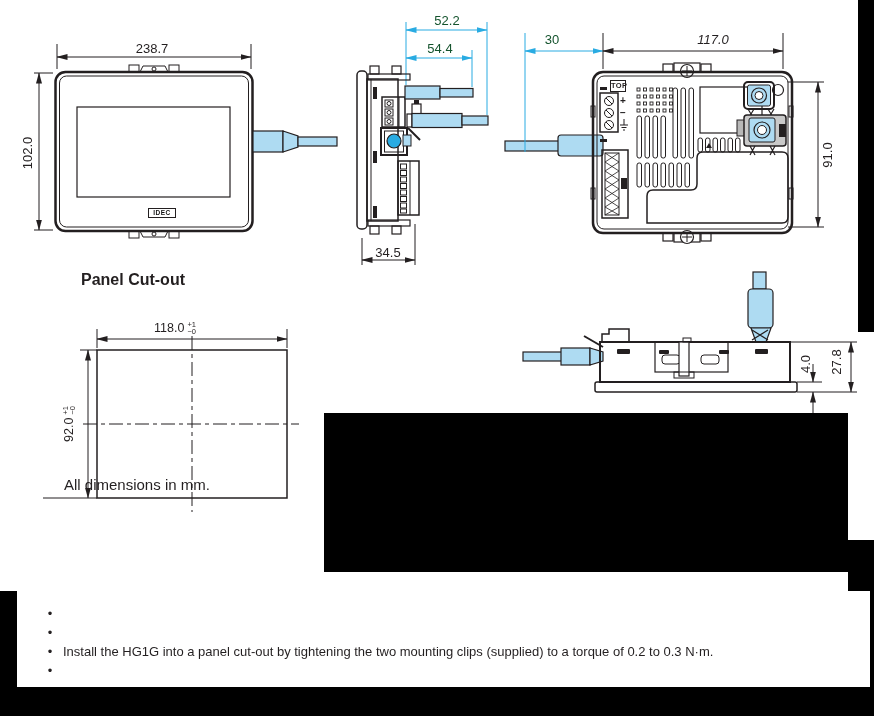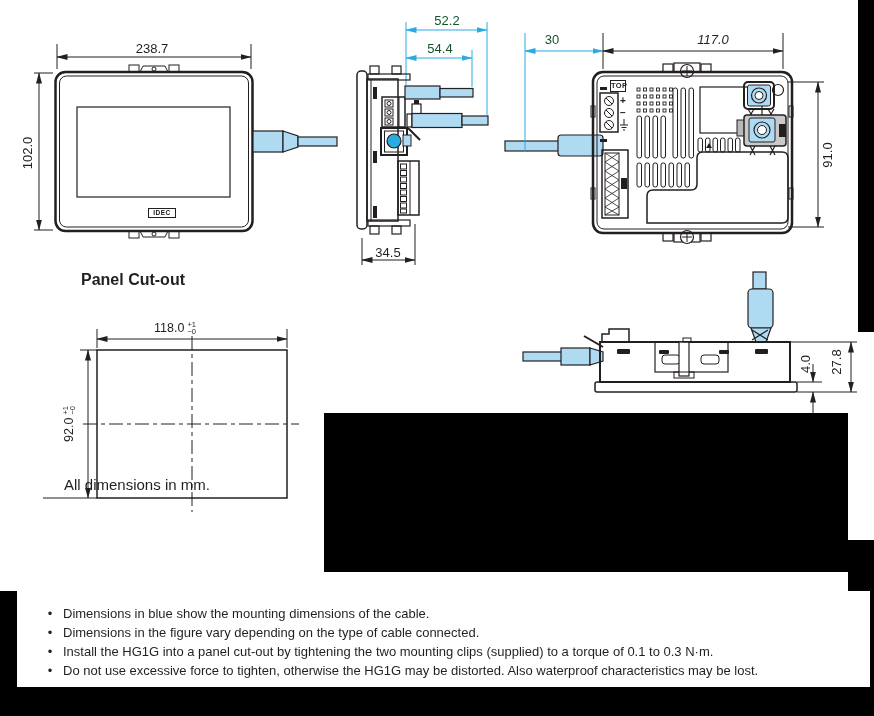--- a/index.html
+++ b/index.html
@@ -357,29 +357,26 @@
   <div class="note-line" style="left:64px;top:476px;">All dimensions in mm.</div>
 
   <div class="redact" style="left:858px;top:0;width:16px;height:332px;"></div>
   <div class="redact" style="left:324px;top:413px;width:524px;height:159px;"></div>
   <div class="redact" style="left:848px;top:540px;width:26px;height:52px;"></div>
   <div class="redact" style="left:0;top:591px;width:874px;height:125px;"></div>
 
   <div id="notes-box">
     <div class="note-row">
       <span class="dot">•</span>
-      <span>Dimensions in blue show the mounting dimensions of the cable.</span>
     </div>
     <div class="note-row">
       <span class="dot">•</span>
-      <span>Dimensions in the figure vary depending on the type of cable connected.</span>
     </div>
     <div class="note-row">
       <span class="dot">•</span>
-      <span>Install the HG1G into a panel cut-out by tightening the two mounting clips (supplied) to a torque of 0.1 to 0.3 N·m.</span>
+      <span>Install the HG1G into a panel cut-out by tightening the two mounting clips (supplied) to a torque of 0.2 to 0.3 N·m.</span>
     </div>
     <div class="note-row">
       <span class="dot">•</span>
-      <span>Do not use excessive force to tighten, otherwise the HG1G may be distorted. Also waterproof characteristics may be lost.</span>
     </div>
   </div>
 
 </div>
 
 </body></html>

